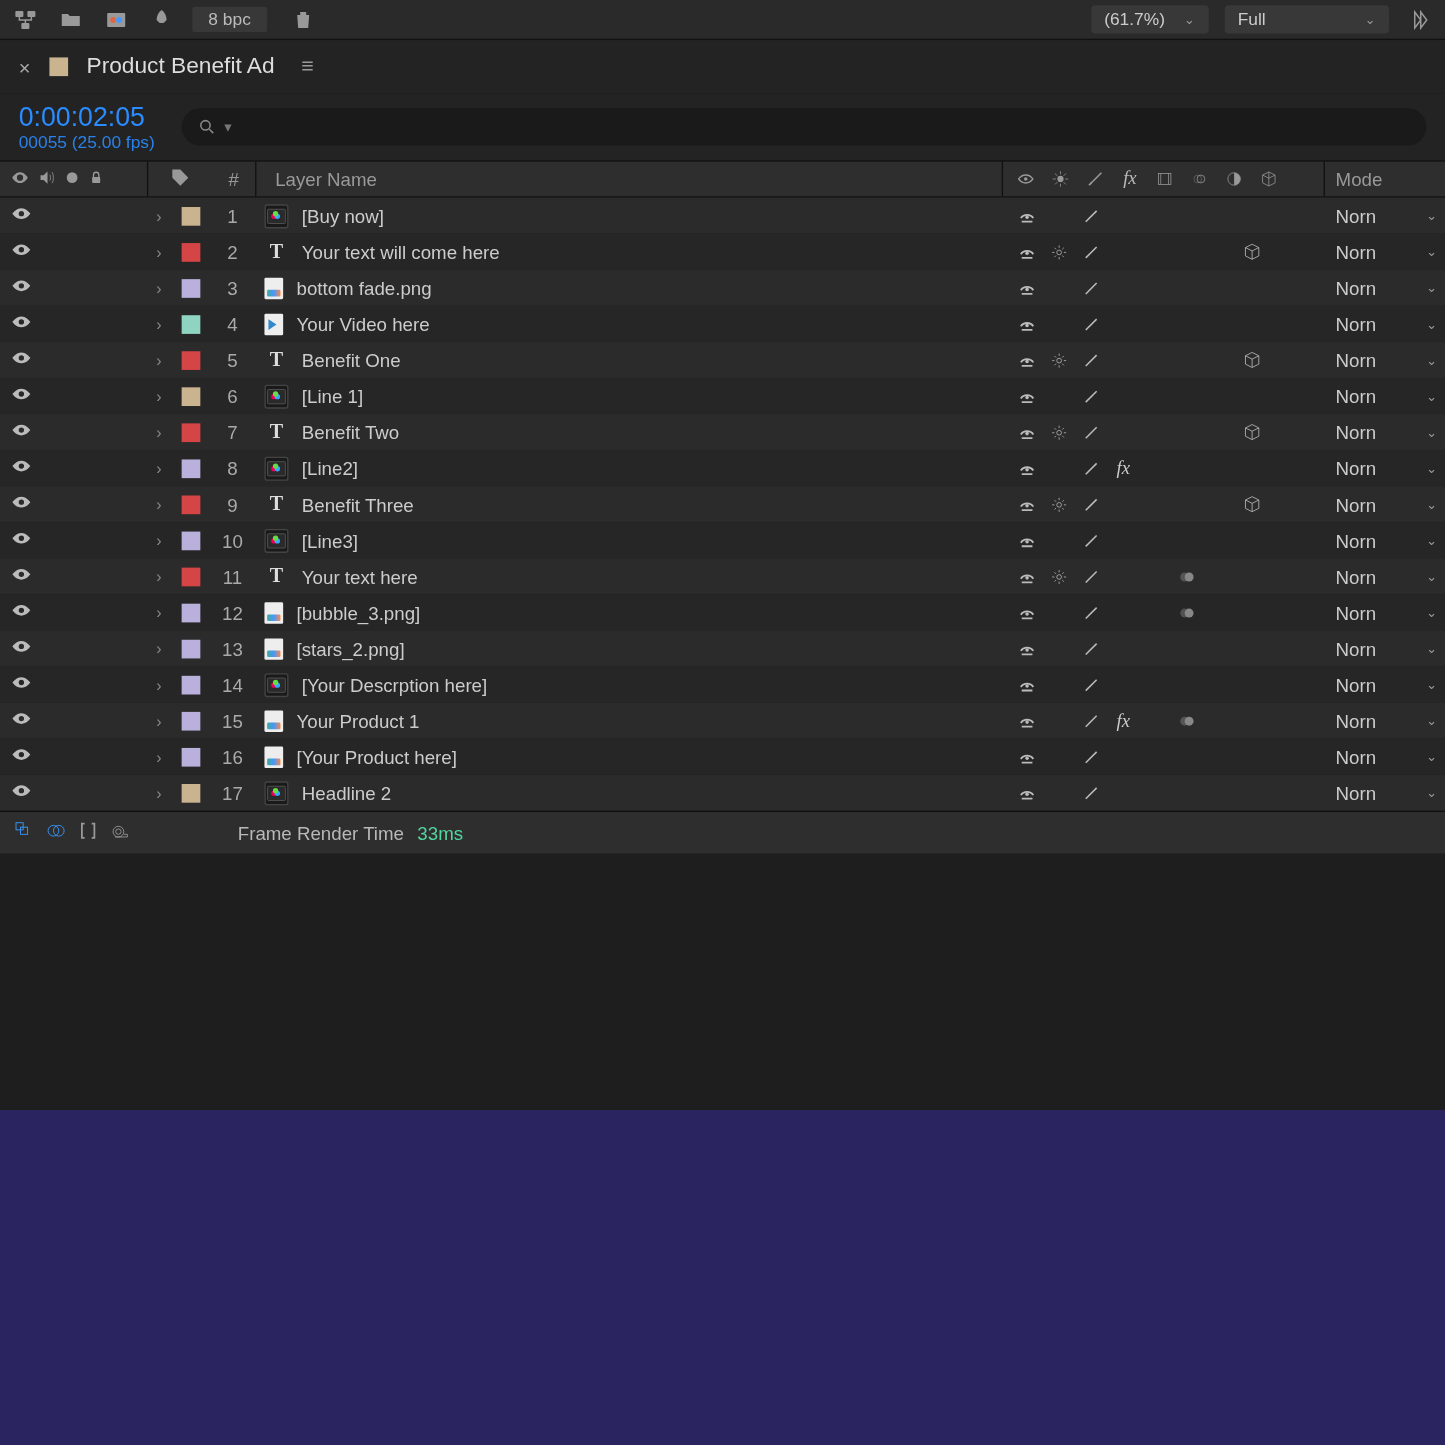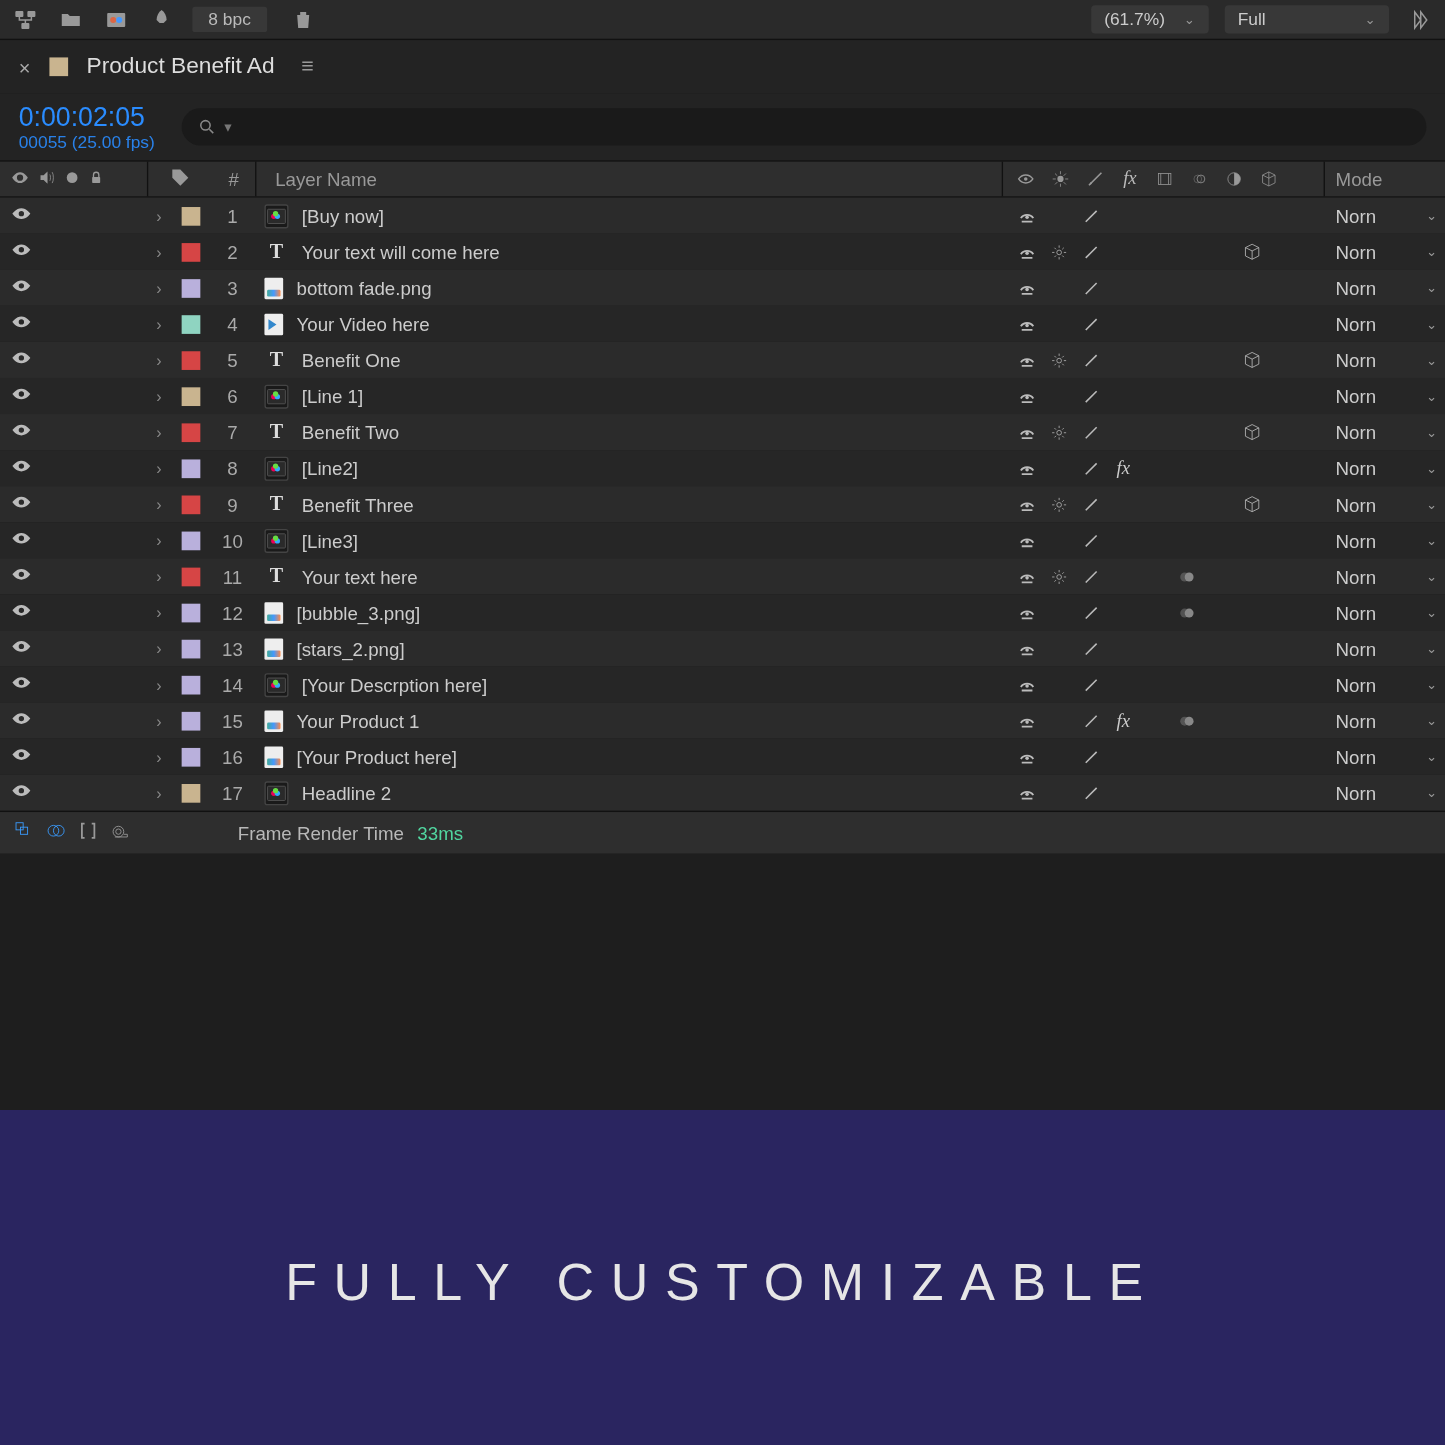--- a/index.html
+++ b/index.html
@@ -1071,15 +1071,14 @@
           </svg></span>
     </div>
     <div style="flex:0 0 60px"></div>
     <span>Frame Render Time</span>
     <span class="render-time">33ms</span>
   </div>
 </div>
 
 <div class="promo">
   <div class="promo-text">
-    <div class="sub">FULLY CUSTOMIZABLE</div>
   </div>
 </div>
 
 </body></html>

